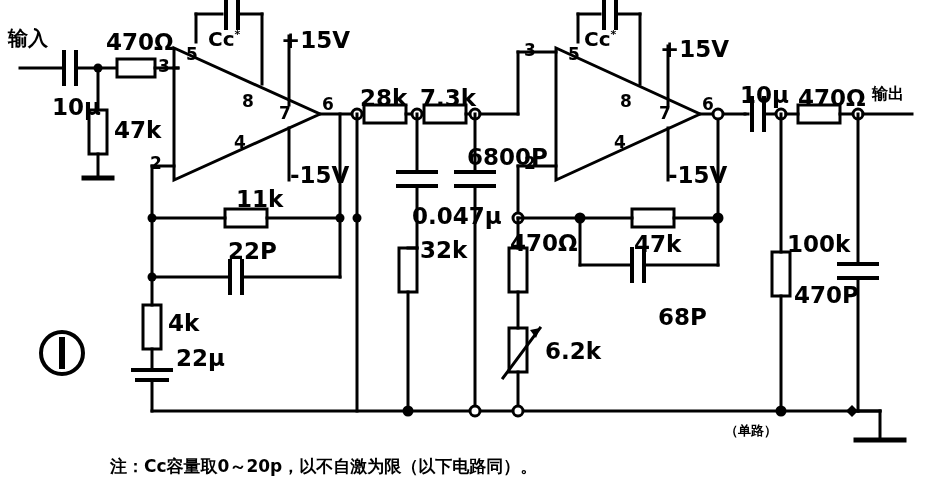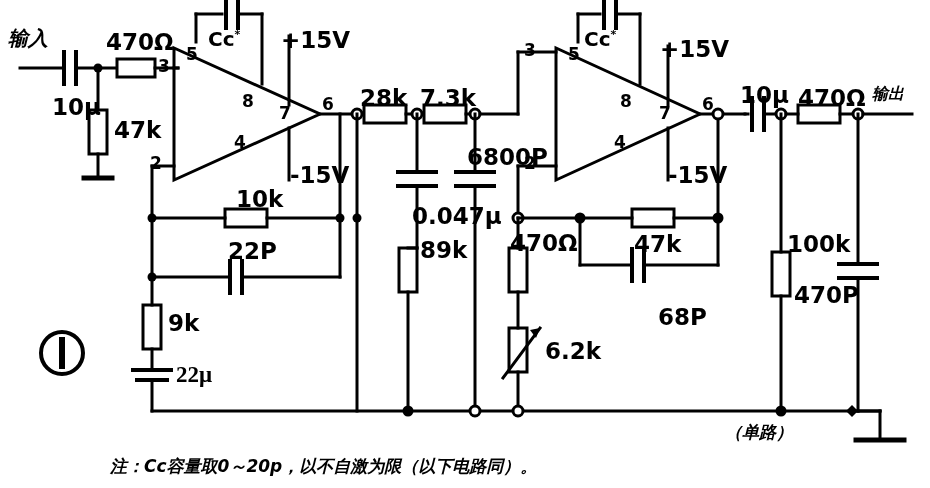--- a/index.html
+++ b/index.html
@@ -12,21 +12,21 @@
   svg{display:block;}
   .lbl{
     position:absolute;
     font-family:"DejaVu Sans","Liberation Sans",sans-serif;
     font-weight:bold;
     color:#000;
     white-space:nowrap;
     line-height:1;
     -webkit-font-smoothing:none;
   }
-  .cn{font-family:"DejaVu Sans","Liberation Sans",sans-serif;font-weight:bold;font-style:italic;}
+  .cn{font-family:"DejaVu Sans","Liberation Sans",sans-serif;font-weight:bold;}
   .pin{font-size:17px;font-weight:bold;}
   .val{font-size:23px;}
   .sup{font-size:11px;vertical-align:super;}
   .caption{
     position:absolute;
     font-size:17px;font-weight:bold;color:#000;white-space:nowrap;
   }
 </style>
 </head>
 <body>
@@ -206,43 +206,43 @@
 
     </g>
   </svg>
 
   <div class="lbl cn" style="left:8px;top:28px;font-size:20px;">输入</div>
   <div class="lbl cn" style="left:872px;top:86px;font-size:16px;">输出</div>
 
   <div class="lbl val" style="left:52px;top:96px;">10μ</div>
   <div class="lbl val" style="left:106px;top:31px;">470Ω</div>
   <div class="lbl val" style="left:114px;top:119px;">47k</div>
-  <div class="lbl val" style="left:236px;top:188px;">10k</div>
+  <div class="lbl val" style="left:236px;top:188px;">11k</div>
   <div class="lbl val" style="left:228px;top:240px;">22P</div>
-  <div class="lbl val" style="left:168px;top:312px;">9k</div>
-  <div class="lbl val" style="left:176px;top:363px;font-family:Liberation Serif, serif;">22μ</div>
+  <div class="lbl val" style="left:168px;top:312px;">4k</div>
+  <div class="lbl val" style="left:176px;top:347px;">22μ</div>
 
   <div class="lbl pin" style="left:158px;top:58px;">3</div>
   <div class="lbl pin" style="left:186px;top:46px;">5</div>
   <div class="lbl pin" style="left:242px;top:93px;">8</div>
   <div class="lbl pin" style="left:279px;top:105px;">7</div>
   <div class="lbl pin" style="left:234px;top:134px;">4</div>
   <div class="lbl pin" style="left:322px;top:96px;">6</div>
   <div class="lbl pin" style="left:150px;top:155px;">2</div>
 
   <div class="lbl" style="left:208px;top:29px;font-size:20px;"><span>Cc</span><span class="sup">*</span></div>
 
   <div class="lbl val" style="left:281px;top:29px;">+15V</div>
   <div class="lbl val" style="left:290px;top:164px;">-15V</div>
 
   <div class="lbl val" style="left:360px;top:87px;">28k</div>
   <div class="lbl val" style="left:420px;top:87px;">7.3k</div>
   <div class="lbl val" style="left:412px;top:205px;">0.047μ</div>
   <div class="lbl val" style="left:467px;top:146px;">6800P</div>
-  <div class="lbl val" style="left:420px;top:239px;">89k</div>
+  <div class="lbl val" style="left:420px;top:239px;">32k</div>
 
   <div class="lbl pin" style="left:524px;top:42px;">3</div>
   <div class="lbl pin" style="left:568px;top:46px;">5</div>
   <div class="lbl pin" style="left:620px;top:93px;">8</div>
   <div class="lbl pin" style="left:659px;top:105px;">7</div>
   <div class="lbl pin" style="left:614px;top:134px;">4</div>
   <div class="lbl pin" style="left:702px;top:96px;">6</div>
   <div class="lbl pin" style="left:524px;top:155px;">2</div>
 
   <div class="lbl" style="left:584px;top:29px;font-size:20px;"><span>Cc</span><span class="sup">*</span></div>
@@ -253,16 +253,16 @@
   <div class="lbl val" style="left:510px;top:232px;">470Ω</div>
   <div class="lbl val" style="left:545px;top:340px;">6.2k</div>
   <div class="lbl val" style="left:634px;top:233px;">47k</div>
   <div class="lbl val" style="left:658px;top:306px;">68P</div>
 
   <div class="lbl val" style="left:740px;top:84px;">10μ</div>
   <div class="lbl val" style="left:787px;top:233px;">100k</div>
   <div class="lbl val" style="left:798px;top:87px;">470Ω</div>
   <div class="lbl val" style="left:794px;top:284px;">470P</div>
 
-  <div class="lbl cn" style="left:725px;top:424px;font-size:17px;">（单路）</div>
+  <div class="lbl cn" style="left:725px;top:424px;font-size:13px;">（单路）</div>
   <div class="caption cn" style="left:110px;top:455px;">注：Cc容量取0～20p，以不自激为限（以下电路同）。</div>
 
 </div>
 
 </body></html>

